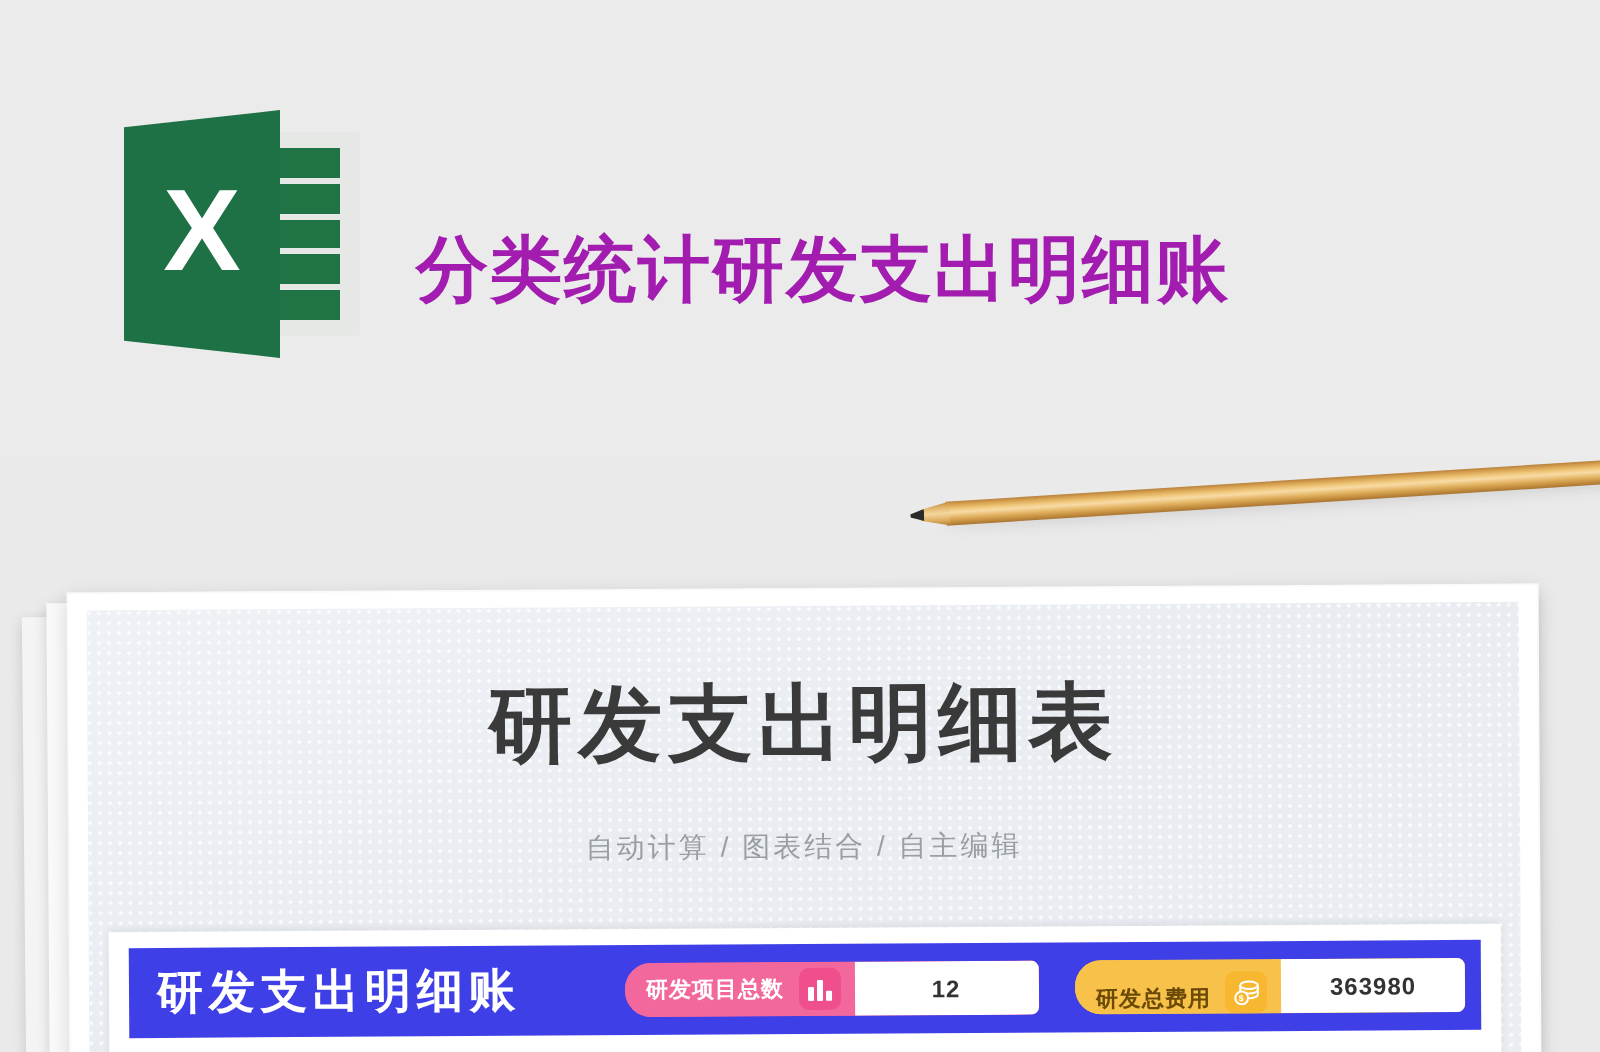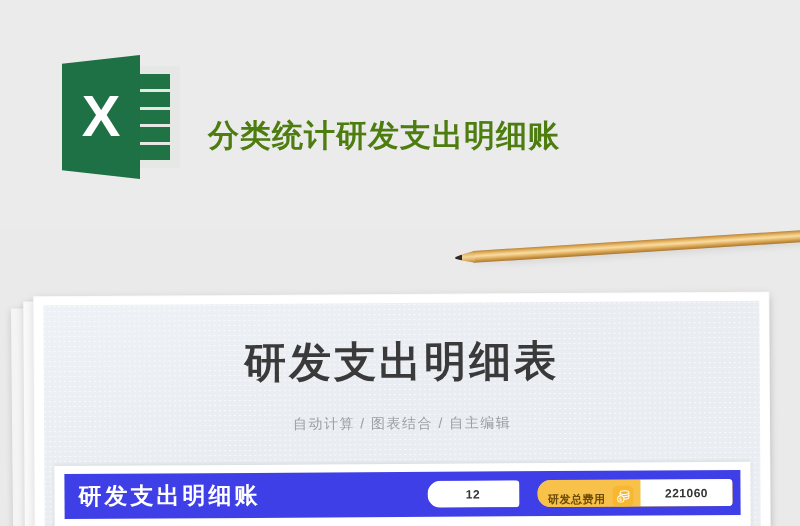--- a/index.html
+++ b/index.html
@@ -102,23 +102,23 @@
     box-sizing: border-box;
   }
 
   .promo-text {
     display: flex;
     flex-direction: column;
     justify-content: center;
     gap: 14px;
   }
   .promo-title {
-    font-size: 31px;
-    font-weight: bold;
-    color: #4d7c0f;
+    font-size: 36px;
+    font-weight: bold;
+    color: #a21caf;
     letter-spacing: 1px;
     line-height: 1;
     white-space: nowrap;
     margin-top: 36px;
   }
   .promo-sub {
     font-size: 26px;
     color: #5b5b5b;
     letter-spacing: 0.5px;
     line-height: 1;
@@ -386,37 +386,47 @@
     <div class="doc-title">研发支出明细表</div>
     <div class="doc-sub">自动计算 / 图表结合 / 自主编辑</div>
 
     <div class="sheet">
       <div class="blue-bar">
 
         <div class="bar-title">研发支出明细账</div>
         <div class="bar-spacer"></div>
 
         <div class="kpi kpi-pink">
+          <div class="kpi-label">
+            <span>研发项目总数</span>
+            <span class="ico-box ico-pink">
+              <svg width="13" height="12" viewBox="0 0 13 12" aria-hidden="true">
+                <rect x="0.5" y="4.5" width="3" height="7" rx="0.6" fill="#ffffff"></rect>
+                <rect x="5" y="1" width="3" height="10.5" rx="0.6" fill="#ffffff"></rect>
+                <rect x="9.5" y="6.5" width="3" height="5" rx="0.6" fill="#ffffff"></rect>
+              </svg>
+            </span>
+          </div>
           <div class="kpi-value">12</div>
         </div>
 
         <div class="kpi kpi-gold">
           <div class="kpi-label">
             <span>研发总费用</span>
             <span class="ico-box ico-gold">
               <svg width="14" height="13" viewBox="0 0 14 13" aria-hidden="true">
                 <ellipse cx="8" cy="3" rx="4.4" ry="1.9" fill="none" stroke="#ffffff" stroke-width="1"></ellipse>
                 <path d="M3.6 3v2.2c0 1.05 1.97 1.9 4.4 1.9s4.4-.85 4.4-1.9V3" fill="none" stroke="#ffffff" stroke-width="1"></path>
                 <path d="M3.6 5.4v2.2c0 1.05 1.97 1.9 4.4 1.9s4.4-.85 4.4-1.9V5.4" fill="none" stroke="#ffffff" stroke-width="1"></path>
                 <circle cx="4.3" cy="9.3" r="3.2" fill="#f7b731" stroke="#ffffff" stroke-width="1"></circle>
                 <text x="4.3" y="11" font-size="4.4" text-anchor="middle" fill="#ffffff" font-family="Liberation Sans, sans-serif">$</text>
               </svg>
             </span>
           </div>
-          <div class="kpi-value">221060</div>
+          <div class="kpi-value">363980</div>
         </div>
 
       </div>
     </div>
 
     <div class="doc-card-edge"></div>
   </div>
 
 </div>
 

